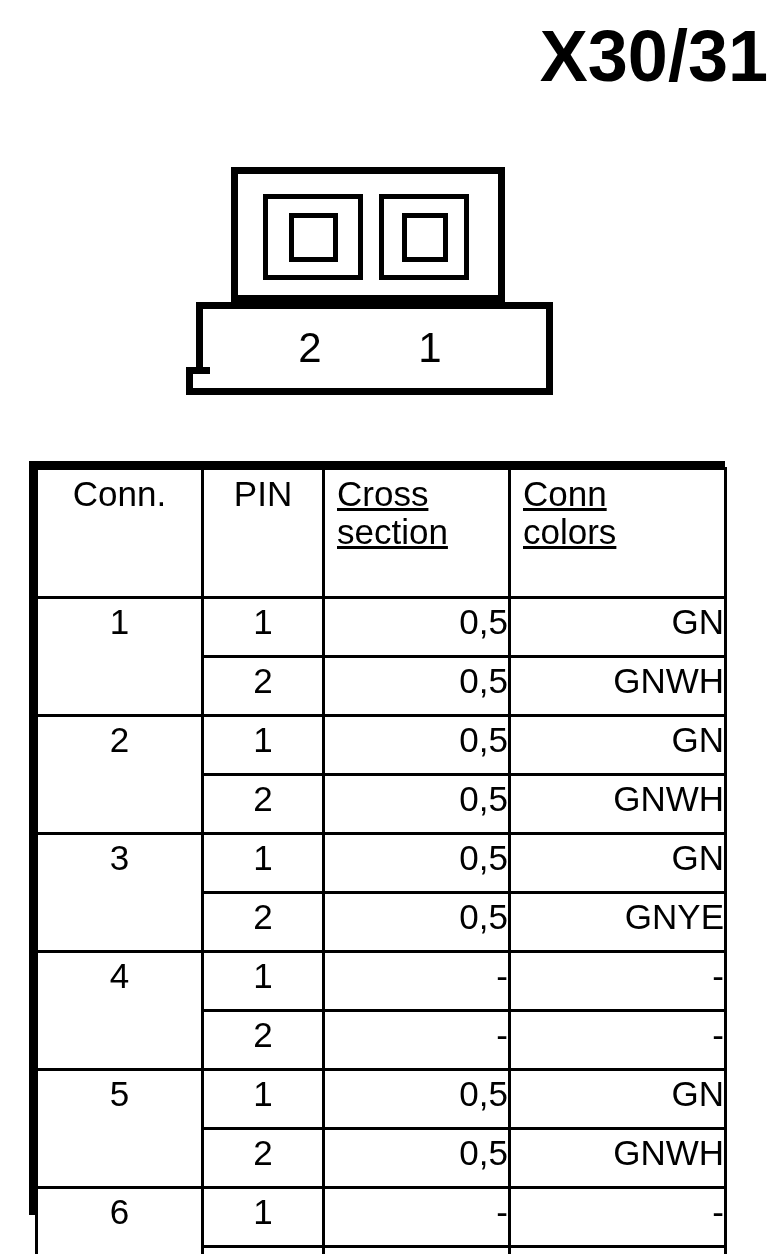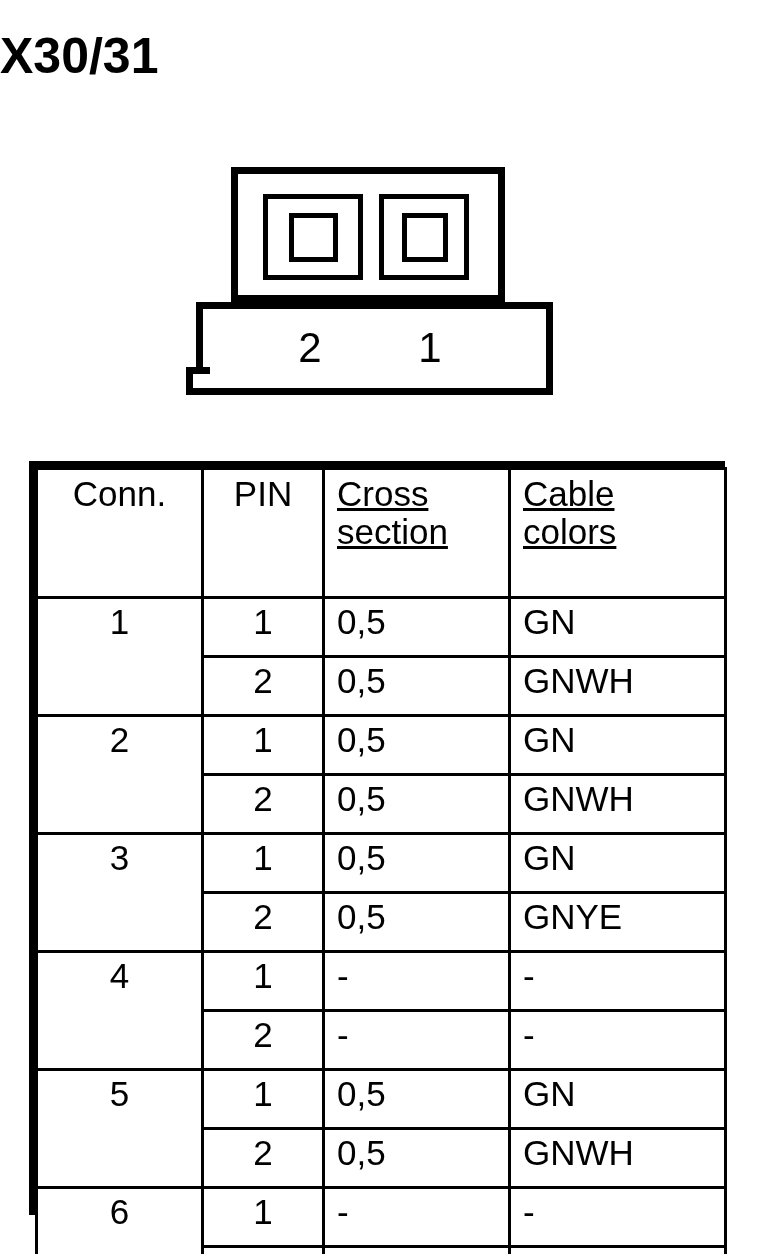--- a/index.html
+++ b/index.html
@@ -15,22 +15,22 @@
     color: #000000;
     overflow: hidden;
   }
 
   
   #page-title {
     position: absolute;
     left: 0;
     top: 14px;
     width: 768px;
-    text-align: left;
-    font-size: 50px;
+    text-align: right;
+    font-size: 72px;
     font-weight: bold;
     letter-spacing: 0px;
     line-height: 84px;
     white-space: nowrap;
   }
 
   
   #connector-diagram {
     position: absolute;
     left: 0;
@@ -150,21 +150,21 @@
   td.conn-cell {
     text-align: center;
     vertical-align: top;
     padding-top: 4px;
   }
   td.pin-cell {
     text-align: center;
     padding-top: 4px;
   }
   td.cross-cell, td.color-cell {
-    text-align: left;
+    text-align: right;
     padding-left: 12px;
     padding-top: 4px;
   }
   .nowrap { white-space: nowrap; }
 </style>
 </head>
 <body>
 
 <div id="page-title">X30/31</div>
 
@@ -193,21 +193,21 @@
     </colgroup>
     <thead>
       <tr>
         <th class="h-center">Conn.</th>
         <th class="h-center">PIN</th>
         <th class="h-left">
           <div class="nowrap">Cross</div>
           <div class="nowrap">section</div>
         </th>
         <th class="h-left">
-          <div class="nowrap">Cable</div>
+          <div class="nowrap">Conn</div>
           <div class="nowrap">colors</div>
         </th>
       </tr>
     </thead>
     <tbody id="wiring-table-body">
 
     <tr>
           <td class="conn-cell" rowspan="2">1</td>
           <td class="pin-cell">1</td>
           <td class="cross-cell">0,5</td>

